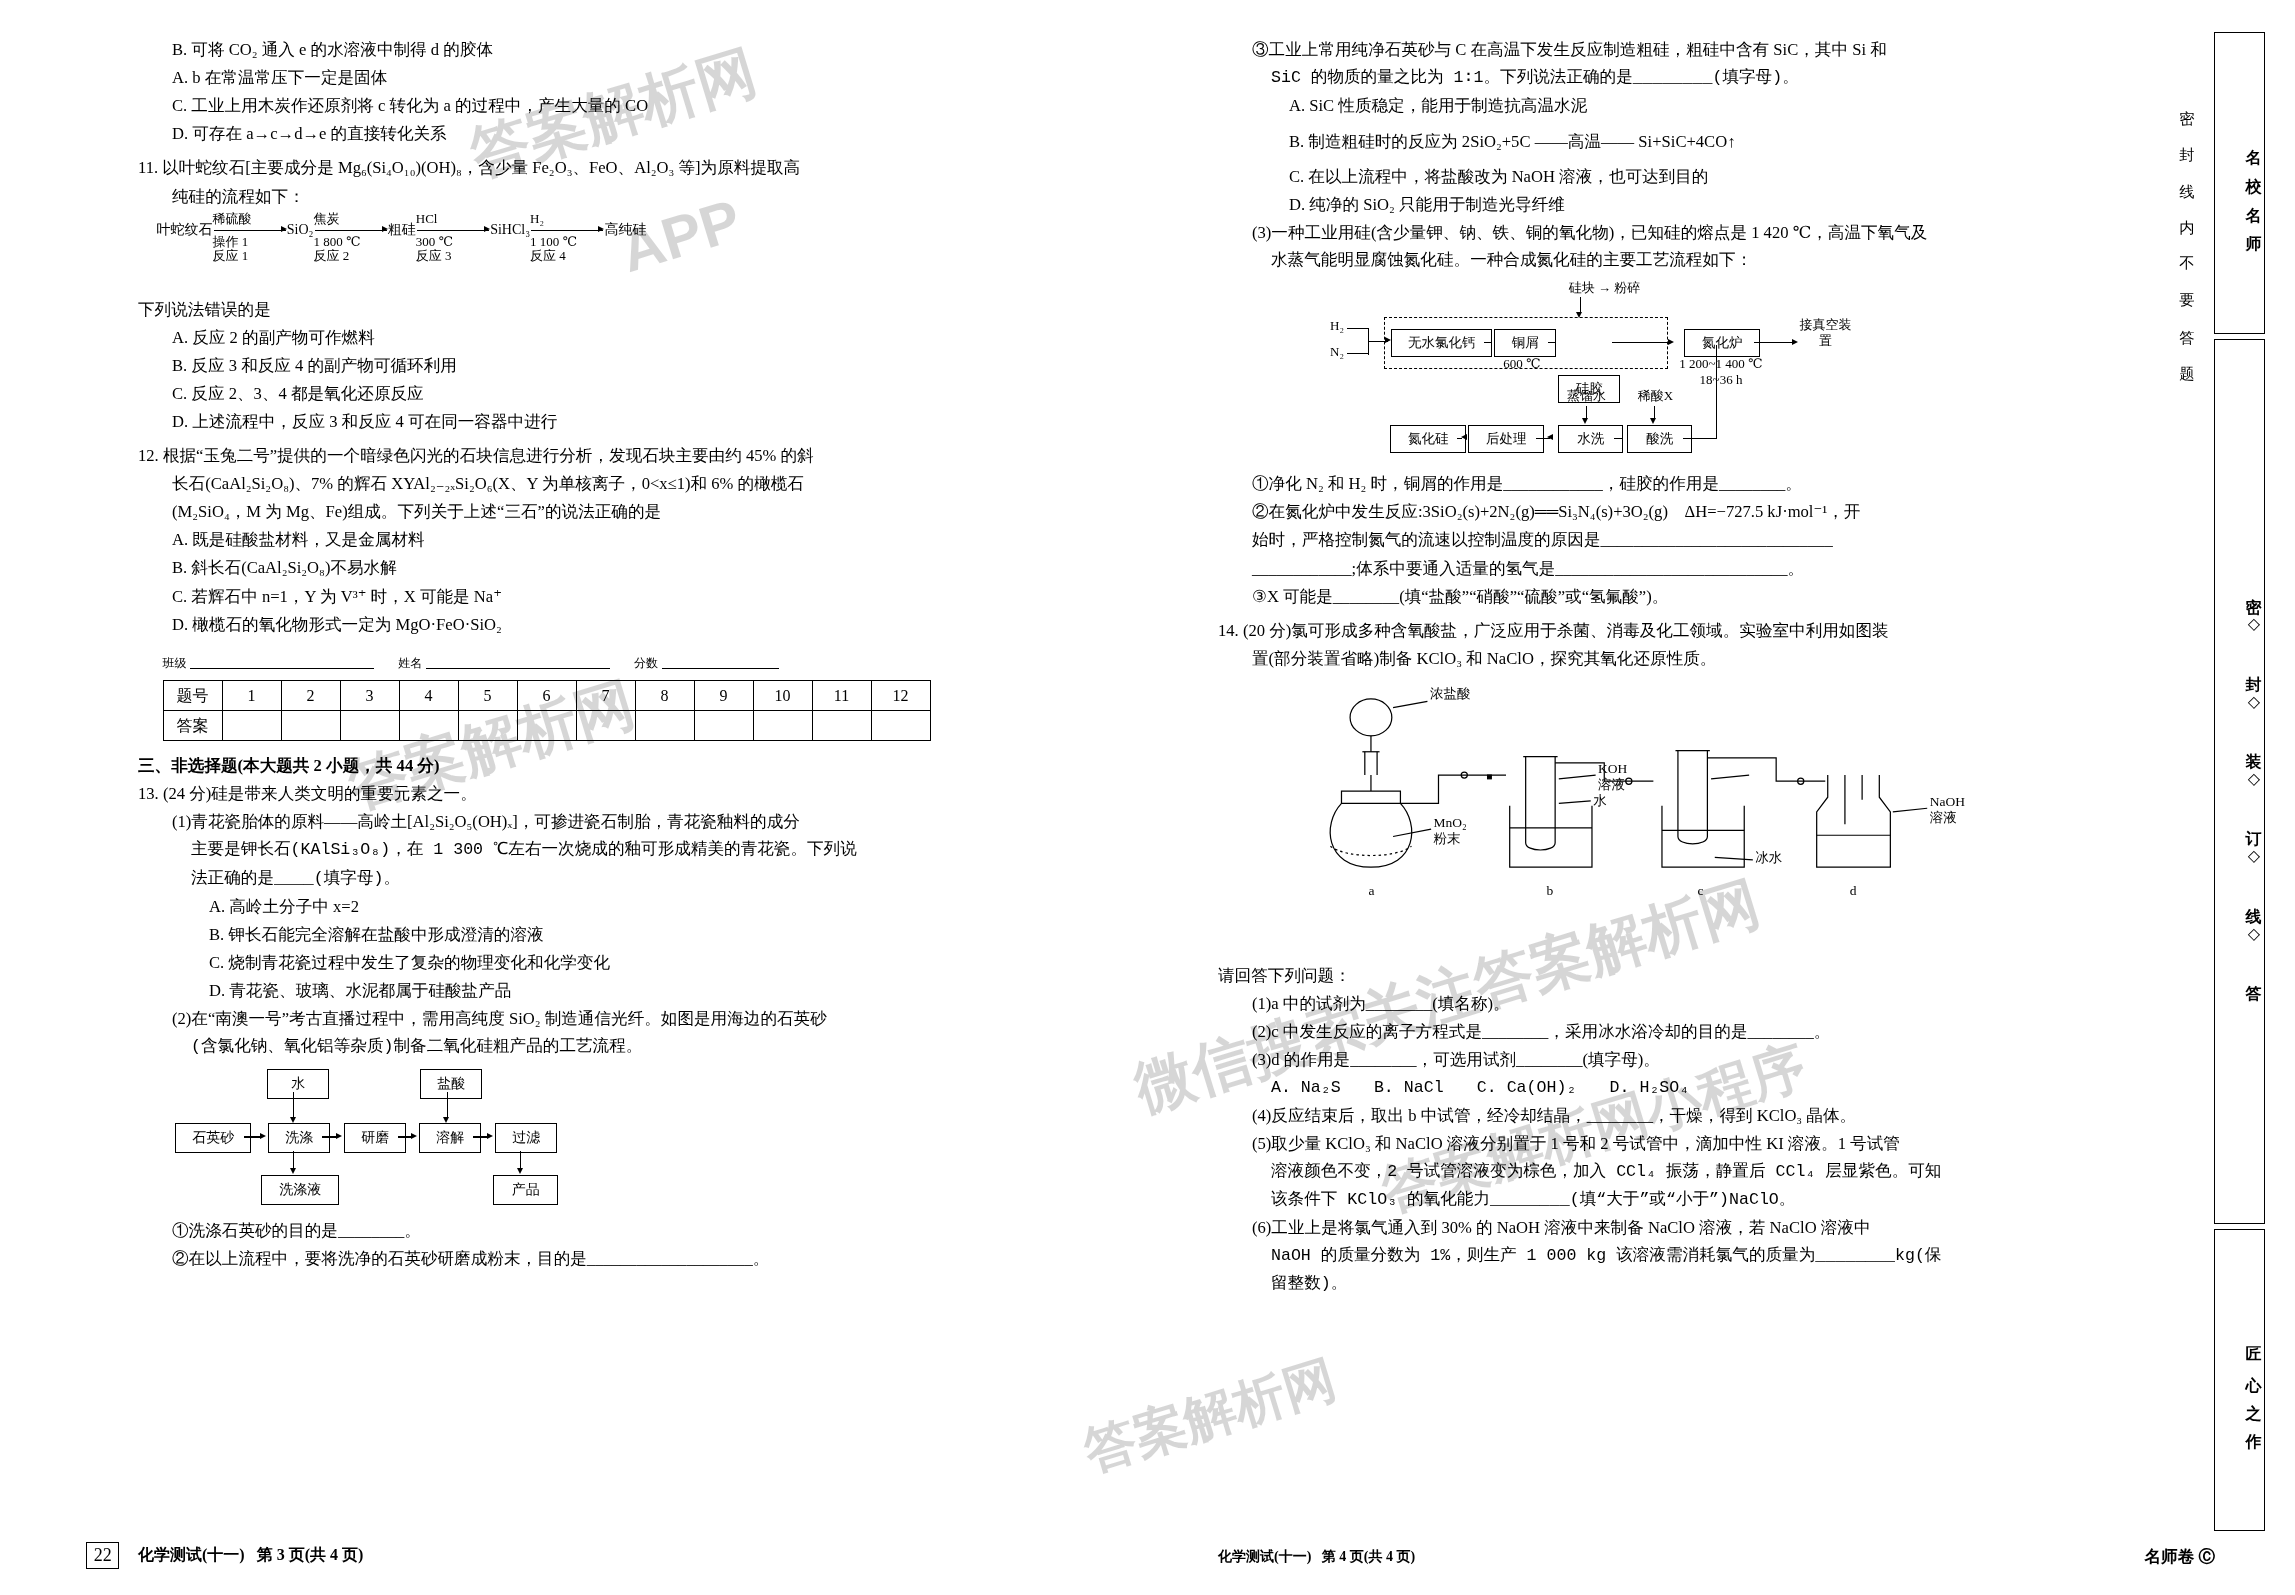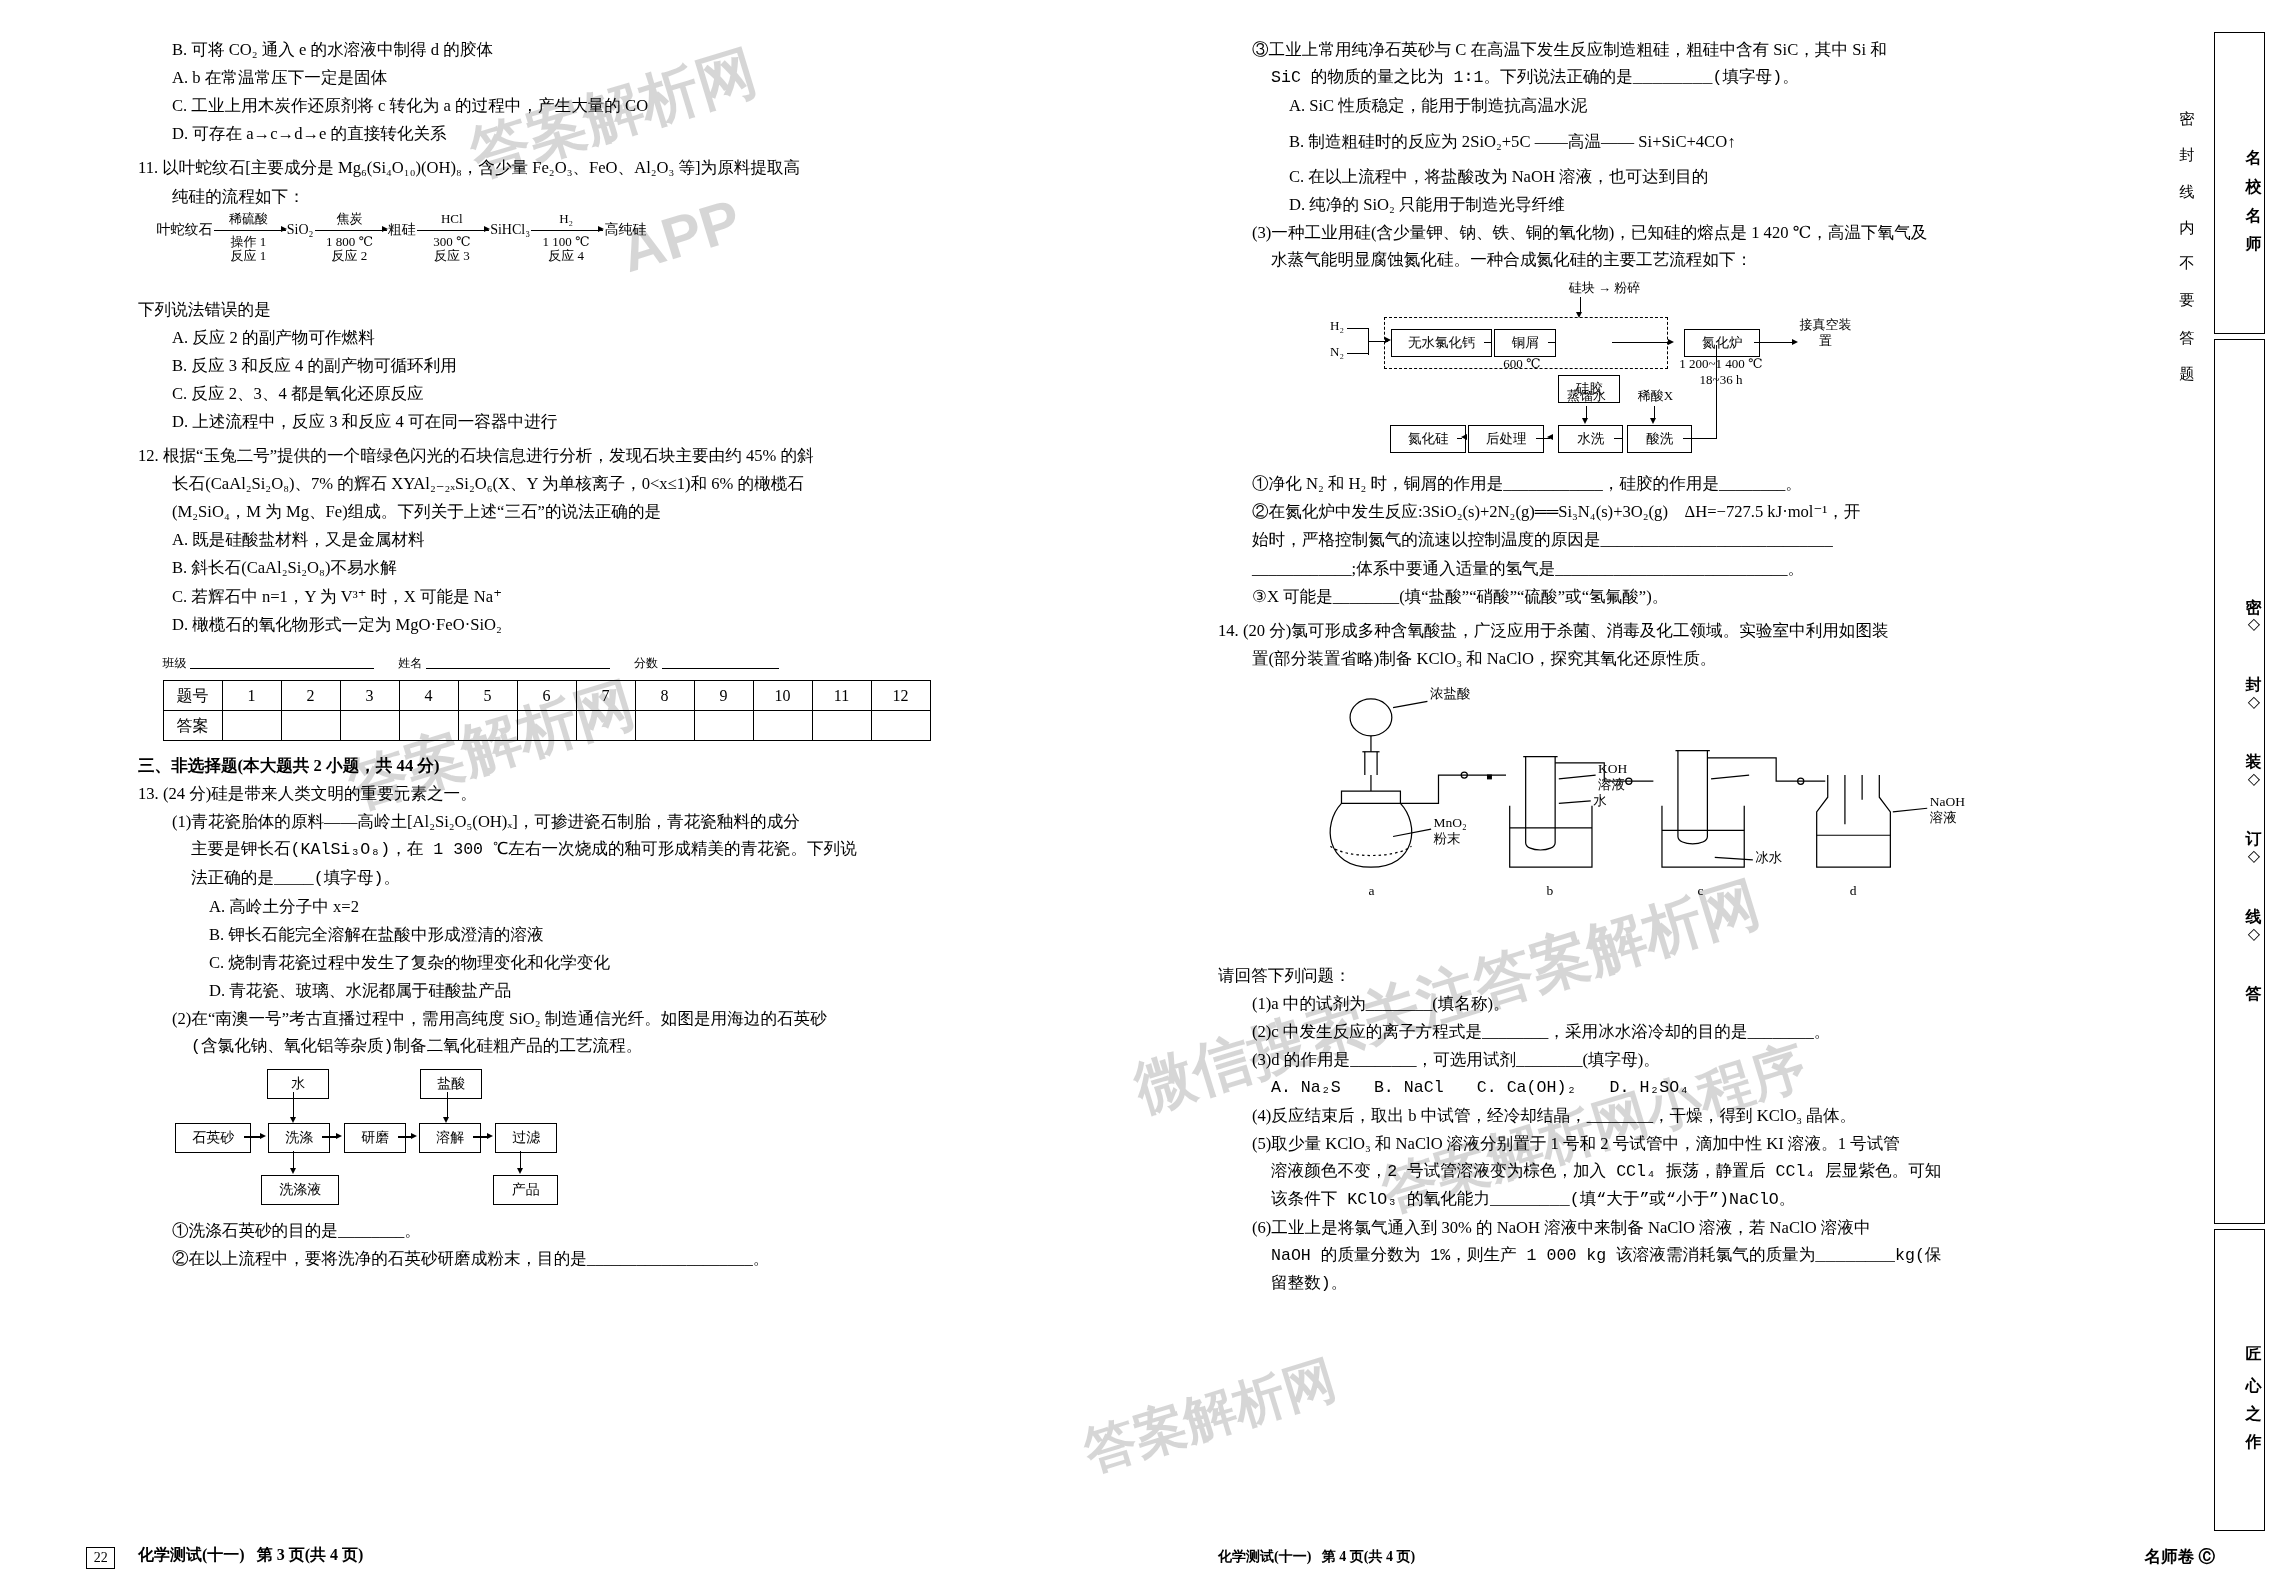--- a/index.html
+++ b/index.html
@@ -29,21 +29,21 @@
   .info span.u{margin:0 21px 0 3.7px;}
   
   table.ansTable{border-collapse:collapse;margin:6.1px 0 0 24.5px;}
   table.ansTable td{border:1.2px solid #000;width:56px;height:27px;text-align:center;font-size:16px;}
   table.ansTable td.hd{width:56px;font-size:16px;}
   
   .flow{position:relative;margin:8.6px 0 3.7px 0;height:74px;font-size:14px;}
   .ftext{display:inline-block;font-size:14px;}
   .arrowSeg{display:inline-block;position:relative;width:72px;height:1.2px;background:#000;vertical-align:middle;margin:0 1.2px;}
   .arrowSeg:after{content:"";position:absolute;right:-1.2px;top:-3.7px;border-left:6.7px solid #000;border-top:3.7px solid transparent;border-bottom:3.7px solid transparent;}
-  .arrowLbl{position:absolute;left:0;width:72px;text-align:center;font-size:13px;line-height:1.1;}
+  .arrowLbl{position:absolute;left:0;width:72px;text-align:left;font-size:13px;line-height:1.1;}
   .lblTop{bottom:4.9px;}
   .lblBot{top:4.9px;}
   .flowRow{display:flex;align-items:center;}
   .flowCell{position:relative;display:flex;align-items:center;}
   
   .sflow{position:relative;margin:8.6px 0 6.1px 37px;width:540px;height:123px;font-size:14px;}
   .sbox{position:absolute;border:1.2px solid #000;text-align:center;font-size:14px;padding:2.5px 3.7px;background:#fff;}
   .sline{position:absolute;background:#000;}
   .sarrow{position:absolute;width:0;height:0;}
   .ar{border-left:6.7px solid #000;border-top:3.7px solid transparent;border-bottom:3.7px solid transparent;}
@@ -52,21 +52,21 @@
   .nflow{position:relative;margin:6.1px 0 3.7px 92px;width:693px;height:184px;font-size:13.5px;}
   .nbox{position:absolute;border:1.2px solid #000;text-align:center;font-size:13.5px;padding:1.8px 3.7px;background:#fff;}
   .ndash{position:absolute;border:1.2px dashed #000;}
   .nlbl{position:absolute;font-size:13px;line-height:1.15;text-align:center;}
   
   .appar{position:relative;margin:9.8px 0 2.5px 0;width:792px;height:264px;left:67px;}
   .appar svg{position:absolute;left:0;top:0;}
   
   .footL{position:absolute;left:138px;bottom:29.5px;font-size:16px;}
   .footR{position:absolute;left:1218px;bottom:29.5px;font-size:14px;}
-  .pageNum{position:absolute;left:86px;bottom:26px;border:1.2px solid #000;padding:1.8px 6.7px;font-size:14px;}
+  .pageNum{position:absolute;left:86px;bottom:26px;border:1.2px solid #000;padding:1.8px 6.7px;font-size:18px;}
   .brand{position:absolute;right:80px;bottom:27px;font-size:16.6px;font-weight:bold;}
   
   .sealbar{position:absolute;right:13.5px;top:32px;width:59px;height:1491px;}
   .vblk{position:absolute;right:17px;width:49px;border:1.2px solid #000;text-align:center;font-size:16px;font-weight:bold;padding:6.1px 0;
         writing-mode:vertical-rl;text-orientation:upright;letter-spacing:6.1px;}
   .vtxt{position:absolute;right:98px;font-size:15.3px;writing-mode:vertical-rl;text-orientation:upright;letter-spacing:9.8px;}
   
   .wm{position:absolute;color:rgba(0,0,0,0.16);font-weight:bold;white-space:nowrap;pointer-events:none;
       font-family:"Liberation Sans","DejaVu Sans",sans-serif;}
   .wm1{left:466px;top:74px;font-size:59px;transform:rotate(-17deg);}

